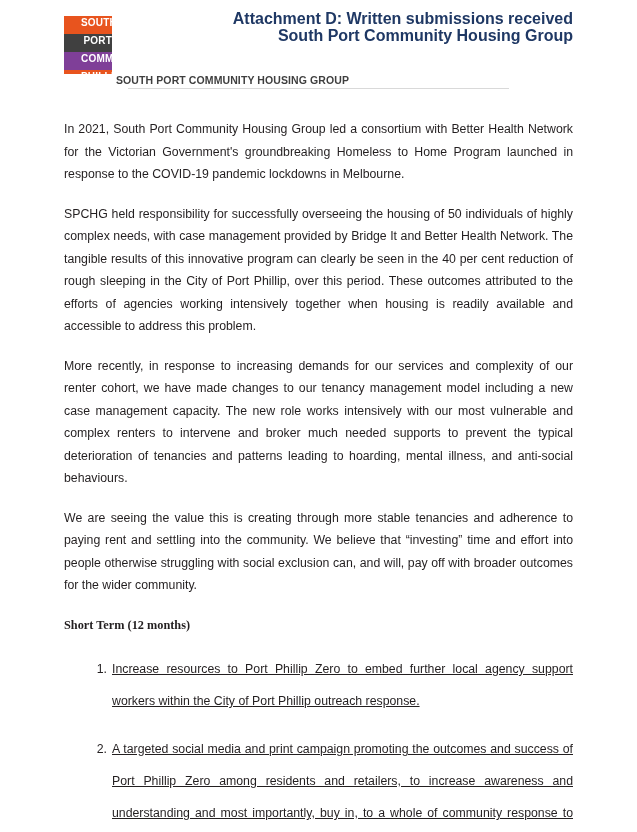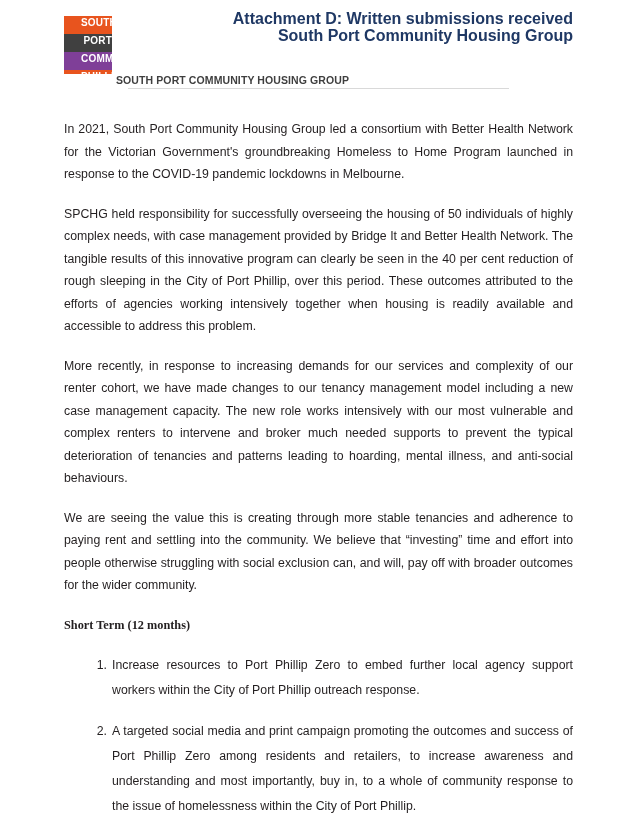--- a/index.html
+++ b/index.html
@@ -112,21 +112,22 @@
   ol.numbered {
     margin: 0;
     padding-left: 48px;
     list-style: none;
     counter-reset: item;
   }
   ol.numbered li {
     position: relative;
     margin-bottom: 16px;
     text-align: justify;
-    line-height: 25px;
+    line-height: 32px;
+    text-decoration: underline;
   }
   ol.numbered li:before {
     counter-increment: item;
     content: counter(item) ".";
     position: absolute;
     left: -25px;
     width: 20px;
     text-align: right;
     font-weight: normal;
   }

